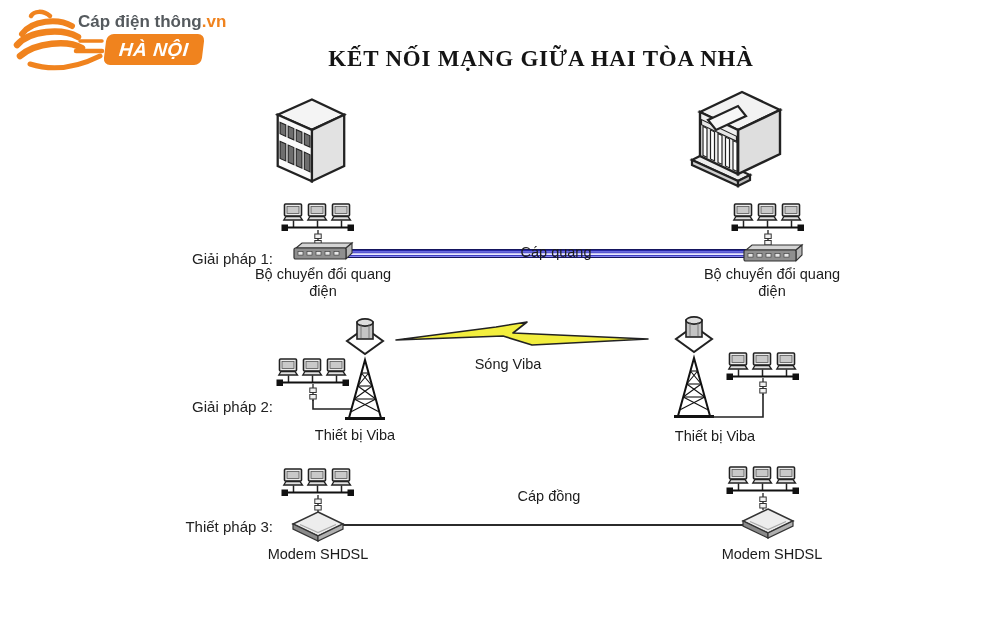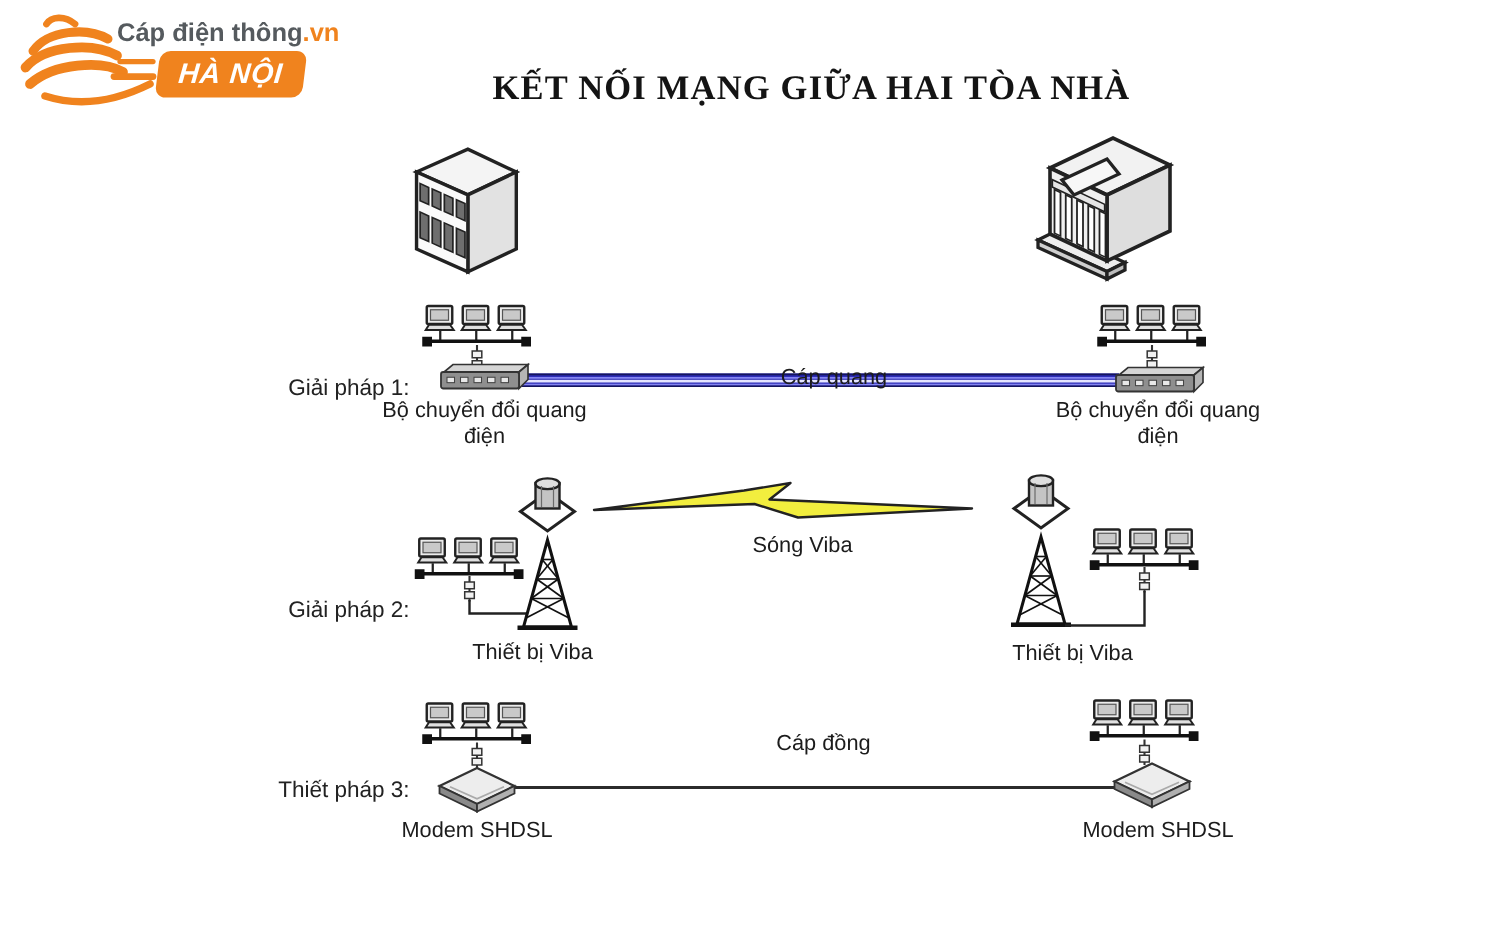--- a/index.html
+++ b/index.html
@@ -207,21 +207,21 @@
   </svg>
 
   <div class="sol-label" style="top:250px">Giải pháp 1:</div>
   <div class="sol-label" style="top:398px">Giải pháp 2:</div>
   <div class="sol-label" style="top:518px">Thiết pháp 3:</div>
 
   <div class="lbl" style="left:506px; top:244px; width:100px;">Cáp quang</div>
   <div class="lbl dev-label" style="left:253px; top:266px;">Bộ chuyển đổi quang điện</div>
   <div class="lbl dev-label" style="left:702px; top:266px;">Bộ chuyển đổi quang điện</div>
 
-  <div class="lbl" style="left:475px; top:356px; width:120px;">Sóng Viba</div>
+  <div class="lbl" style="left:448px; top:356px; width:120px;">Sóng Viba</div>
   <div class="lbl" style="left:295px; top:427px; width:120px;">Thiết bị Viba</div>
   <div class="lbl" style="left:655px; top:428px; width:120px;">Thiết bị Viba</div>
 
   <div class="lbl" style="left:489px; top:488px; width:120px;">Cáp đồng</div>
   <div class="lbl dev-label" style="left:248px; top:546px;">Modem SHDSL</div>
   <div class="lbl dev-label" style="left:702px; top:546px;">Modem SHDSL</div>
 
 </div>
 
 </body></html>

